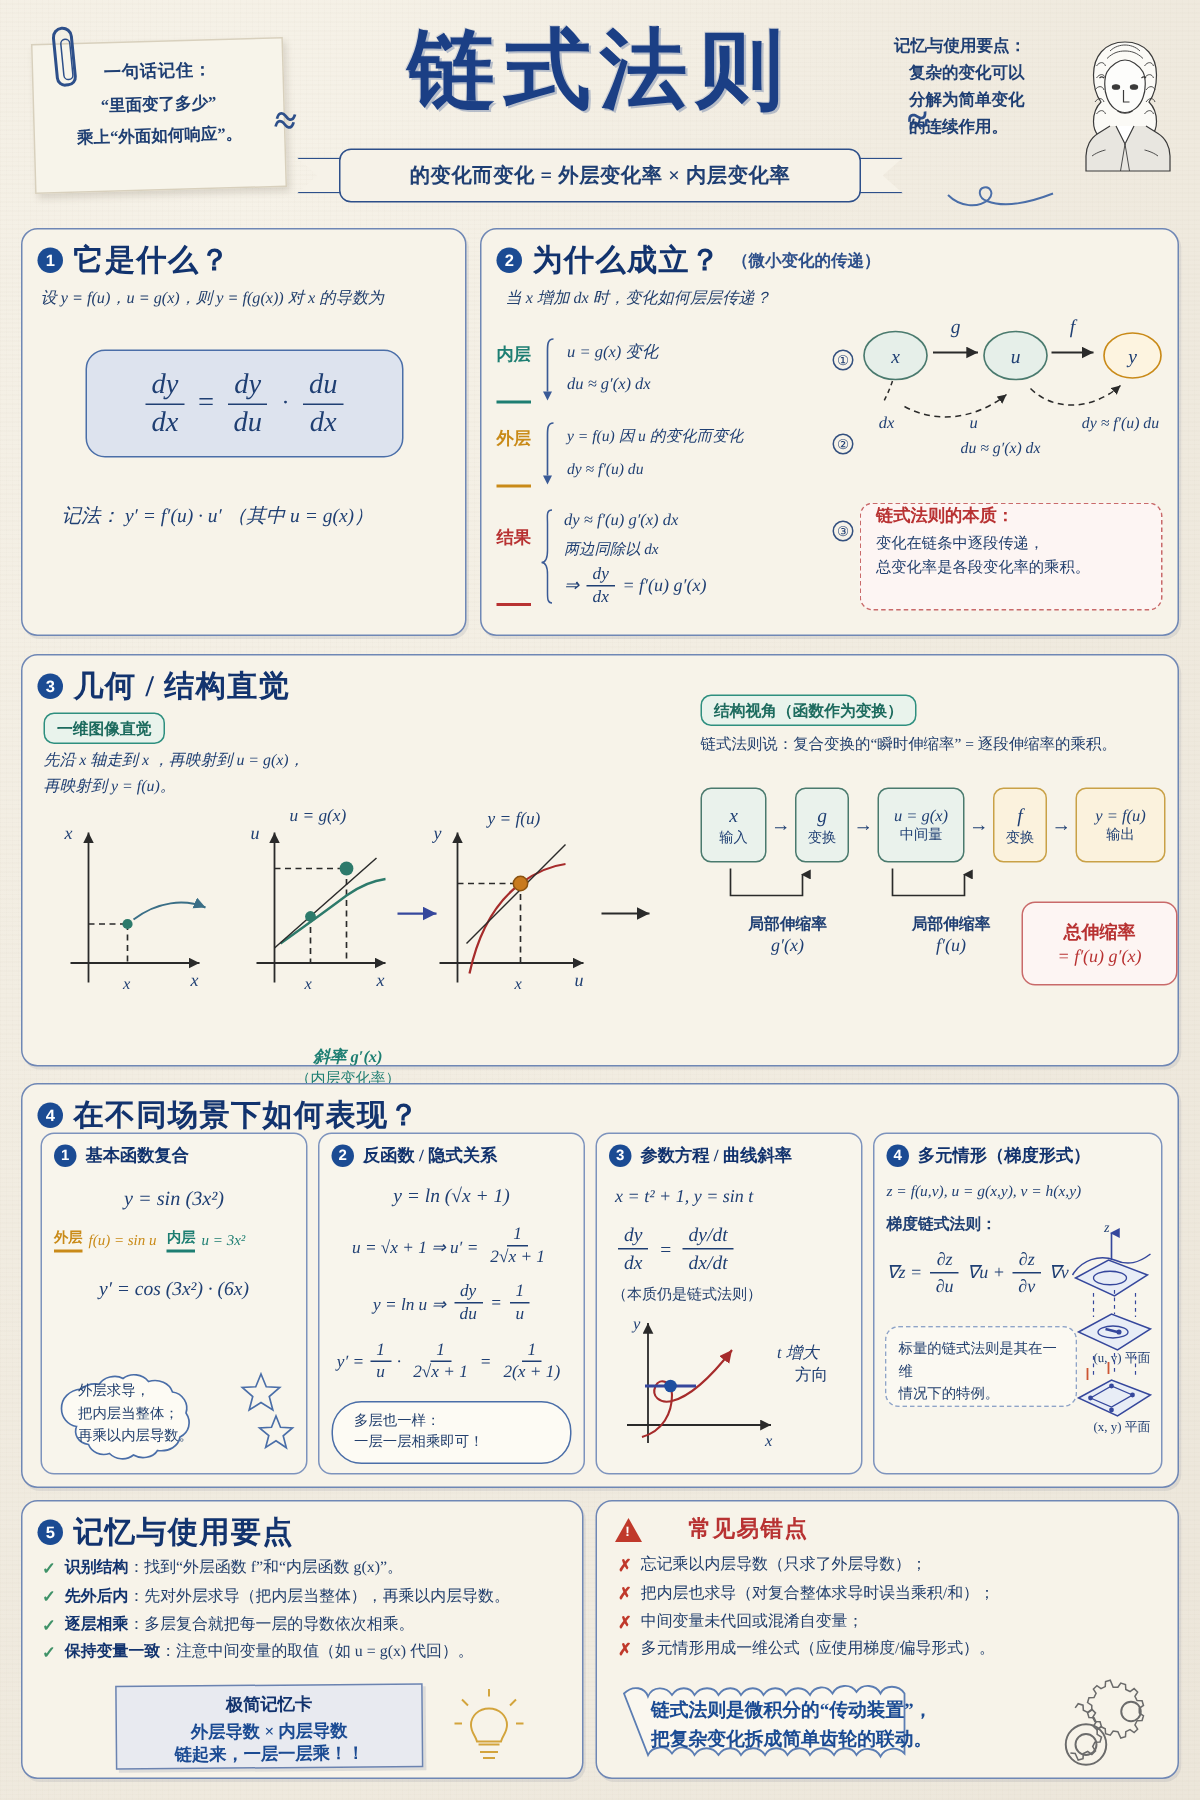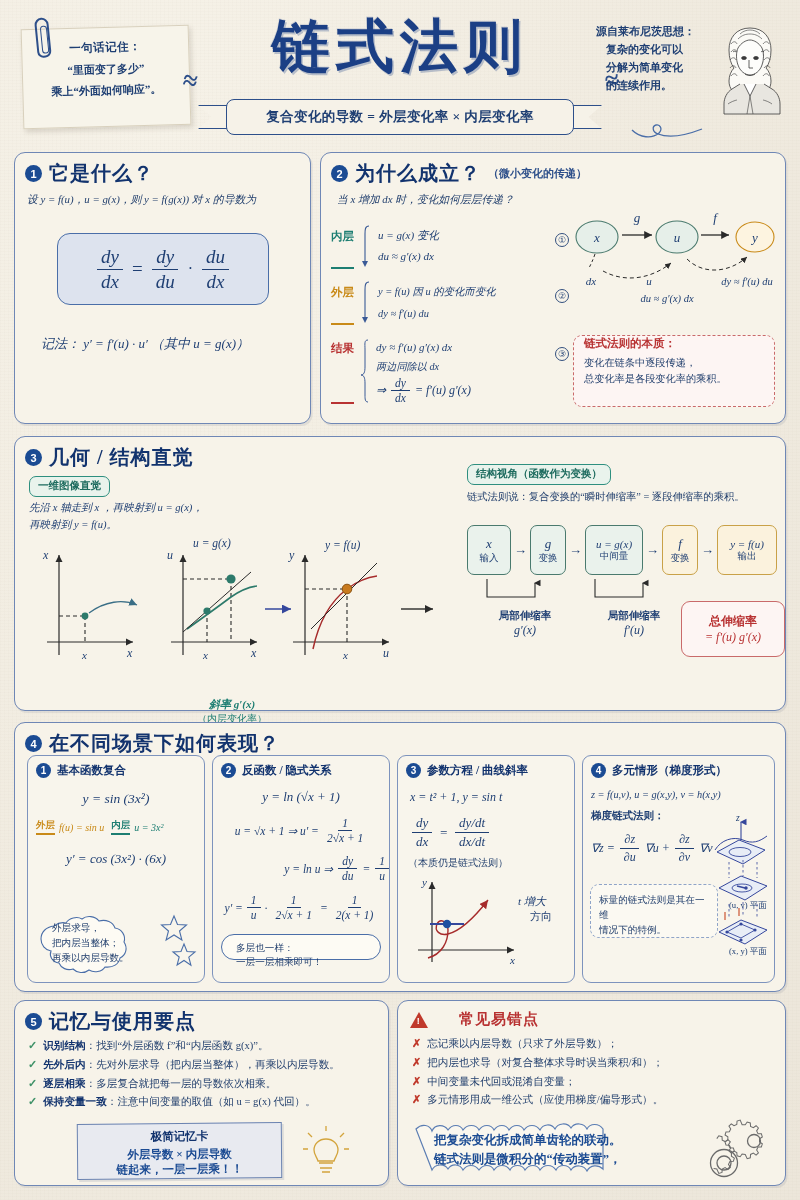--- a/index.html
+++ b/index.html
@@ -144,26 +144,26 @@
       <div style="position:relative;">
         <span class="tick-l">≈</span>
         <div class="big-title">链式法则</div>
         <span class="tick-r">≈</span>
       </div>
     </div>
 
     <div class="ribbon">
       <div class="tail l"></div>
       <div class="tail r"></div>
-      <div class="body">复合变化的导数 = 外层变化率 × 内层变化率</div>
+      <div class="body">的变化而变化 = 外层变化率 × 内层变化率</div>
     </div>
 
     <div class="leib">
       <div class="leib-txt">
-        <div>源自莱布尼茨思想：</div>
+        <div>记忆与使用要点：</div>
         <div class="ind">复杂的变化可以</div>
         <div class="ind">分解为简单变化</div>
         <div class="ind">的连续作用。</div>
       </div>
       <svg class="portrait" viewBox="0 0 72 92">
         <g fill="none" stroke="#3a3a3a" stroke-width="0.8">
           <path d="M36 6c14 0 21 10 21 22 0 8-2 14-5 18 3 3 5 8 5 13 0 8-5 13-11 13 0 0-3 9-10 9s-10-9-10-9c-6 0-11-5-11-13 0-5 2-10 5-13-3-4-5-10-5-18C15 16 22 6 36 6z" fill="#fbfaf6"></path>
           <path d="M24 26c3-5 8-8 12-8s9 3 12 8c2 4 2 12 0 17-2 6-7 10-12 10s-10-4-12-10c-2-5-2-13 0-17z" fill="#fdfdfb"></path>
           <ellipse cx="30" cy="36" rx="2.4" ry="1.5" fill="#3a3a3a"></ellipse>
           <ellipse cx="42" cy="36" rx="2.4" ry="1.5" fill="#3a3a3a"></ellipse>
@@ -244,21 +244,21 @@
         <path d="M5 42l-3-6h6z" fill="#3a5a96"></path>
       </svg>
       <div class="mathi" style="font-size:10.4px;line-height:2.1;">
         <div>y = f(u) 因 u 的变化而变化</div>
         <div>dy ≈ f′(u) du</div>
       </div>
     </div>
     <span class="circ-n" style="position:absolute;left:234px;top:136px;">②</span>
 
     <div style="position:absolute;left:10px;top:186px;width:218px;display:flex;gap:6px;">
-      <span class="lbl-under lbl-result" style="margin-top:2px;">结果</span>
+      <span class="lbl-under lbl-result" style="margin-top:12px;">结果</span>
       <svg width="10" height="64" viewBox="0 0 10 64">
         <path d="M8 1C4 1 5 5 5 10v18c0 5-1 8-4 8 3 0 4 3 4 8v12c0 4 0 7 3 7" fill="none" stroke="#3a5a96" stroke-width="1"></path>
       </svg>
       <div class="mathi" style="font-size:11px;">
         <div style="line-height:1.6;">dy ≈ f′(u) g′(x) dx</div>
         <div style="line-height:1.9;font-size:10.2px;">两边同除以 dx</div>
         <div style="display:flex;align-items:center;gap:5px;margin-top:1px;">
           <span style="font-size:12px;">⇒</span>
           <span class="frac sm" style="font-size:11.5px;">
             <span class="num">dy</span>
@@ -476,21 +476,21 @@
         <span style="font-size:11.5px;font-weight:bold;color:#12336e;">反函数 / 隐式关系</span>
       </div>
       <div class="mathi" style="text-align:center;font-size:13px;margin-top:11px;">y = ln (√x + 1)</div>
       <div class="mathi" style="display:flex;align-items:center;justify-content:center;gap:4px;font-size:11.5px;margin-top:12px;">
         <span>u = √x + 1  ⇒  u′ =</span>
         <span class="frac sm">
             <span class="num">1</span>
             <span class="den">2√x + 1</span>
           </span>
       </div>
-      <div class="mathi" style="display:flex;align-items:center;justify-content:flex-end;gap:5px;font-size:11.5px;margin-top:11px;">
+      <div class="mathi" style="display:flex;align-items:center;justify-content:center;gap:5px;font-size:11.5px;margin-top:11px;">
         <span>y = ln u  ⇒</span>
         <span class="frac sm">
             <span class="num">dy</span>
             <span class="den">du</span>
           </span>
         <span>=</span>
         <span class="frac sm">
             <span class="num">1</span>
             <span class="den">u</span>
           </span>
@@ -505,21 +505,21 @@
         <span class="frac sm">
             <span class="num">1</span>
             <span class="den">2√x + 1</span>
           </span>
         <span>=</span>
         <span class="frac sm">
             <span class="num">1</span>
             <span class="den">2(x + 1)</span>
           </span>
       </div>
-      <div style="position:absolute;left:8px;top:178px;width:160px;height:26px;border:1.2px solid #4a6ea8;border-radius:20px;background:#fdfbf4;padding:6px 0 0 14px;">
+      <div style="position:absolute;left:8px;top:178px;width:160px;height:42px;border:1.2px solid #4a6ea8;border-radius:20px;background:#fdfbf4;padding:6px 0 0 14px;">
         <div style="font-size:9.6px;line-height:1.5;color:#23406e;">多层也一样：</div>
         <div style="font-size:9.6px;line-height:1.5;color:#23406e;">一层一层相乘即可！</div>
       </div>
     </div>
 
     <div class="sub-card" style="left:382px;top:32px;width:178px;height:228px;">
       <div style="display:flex;align-items:center;gap:6px;margin:7px 0 0 8px;">
         <span class="num-badge" style="width:15px;height:15px;font-size:10px;">3</span>
         <span style="font-size:11.5px;font-weight:bold;color:#12336e;">参数方程 / 曲线斜率</span>
       </div>
@@ -673,22 +673,22 @@
         <span class="xmk">✗</span>
         <span class="t">多元情形用成一维公式（应使用梯度/偏导形式）。</span>
       </div>
     </div>
 
     <div style="position:absolute;left:10px;top:118px;width:285px;height:60px;">
       <svg width="285" height="60" viewBox="0 0 285 60" style="position:absolute;inset:0;">
         <path d="M8 10c6-6 14-4 16 2 3-7 12-7 16-1 4-6 12-6 15 0 4-6 13-6 16 0 4-6 12-6 15 0 4-6 12-6 15 0 4-6 12-6 15 0 4-6 12-6 16 0 3-6 11-7 15-1 3-6 12-7 16-1 4-6 13-5 16 1 3-6 12-6 16 0V50c-5-5-13-4-16 2-3-6-12-7-16-1-3-6-12-6-15 0-4-6-12-6-16 0-3-6-11-6-15 0-3-6-12-6-15 0-4-6-12-6-16 0-3-6-11-6-15 0-4-6-12-6-16 0-3-6-11-7-15-1-4-6-13-5-16 1z" fill="#faf7ef" stroke="#5b7db3" stroke-width="1.2"></path>
       </svg>
       <div style="position:relative;padding:12px 0 0 26px;">
+        <div style="font-size:12.5px;font-weight:bold;color:#1b4b93;line-height:1.55;">链式法则是微积分的“传动装置”，</div>
         <div style="font-size:12.5px;font-weight:bold;color:#1b4b93;line-height:1.55;">把复杂变化拆成简单齿轮的联动。</div>
-        <div style="font-size:12.5px;font-weight:bold;color:#1b4b93;line-height:1.55;">链式法则是微积分的“传动装置”，</div>
       </div>
     </div>
 
     <svg style="position:absolute;left:300px;top:118px;" width="80" height="62" viewBox="0 0 80 62">
       <g fill="none" stroke="#6b6b6b" stroke-width="1.3">
         <path d="M52 6l2.5-3.5 4 1.2.3 4.3 3.6 1.7 3.5-2.5 3 2.9-2.3 3.7 1.8 3.6 4.3.2 1.2 4-3.6 2.4v4l3.6 2.4-1.2 4-4.3.2-1.8 3.6 2.3 3.7-3 2.9-3.5-2.5-3.6 1.7-.3 4.3-4 1.2L52 44l-4-.5-2.5 3.5-4-1.2-.3-4.3-3.6-1.7-3.5 2.5-3-2.9 2.3-3.7-1.8-3.6-4.3-.2-1.2-4 3.6-2.4v-4l-3.6-2.4 1.2-4 4.3-.2 1.8-3.6-2.3-3.7 3-2.9 3.5 2.5 3.6-1.7.3-4.3 4-1.2L48 6z" transform="translate(2,-2) scale(.78) translate(6,4)"></path>
         <circle cx="56" cy="22" r="6.5"></circle>
         <path d="M22 26l2.5-3.5 4 1.2.3 4.3 3.6 1.7 3.5-2.5 3 2.9-2.3 3.7 1.8 3.6 4.3.2 1.2 4-3.6 2.4v4l3.6 2.4-1.2 4-4.3.2-1.8 3.6 2.3 3.7-3 2.9-3.5-2.5-3.6 1.7-.3 4.3-4 1.2L22 64l-4-.5" transform="translate(-2,-6) scale(.8) translate(4,6)"></path>
         <circle cx="26" cy="44" r="7"></circle>
         <circle cx="26" cy="44" r="13.5"></circle>

